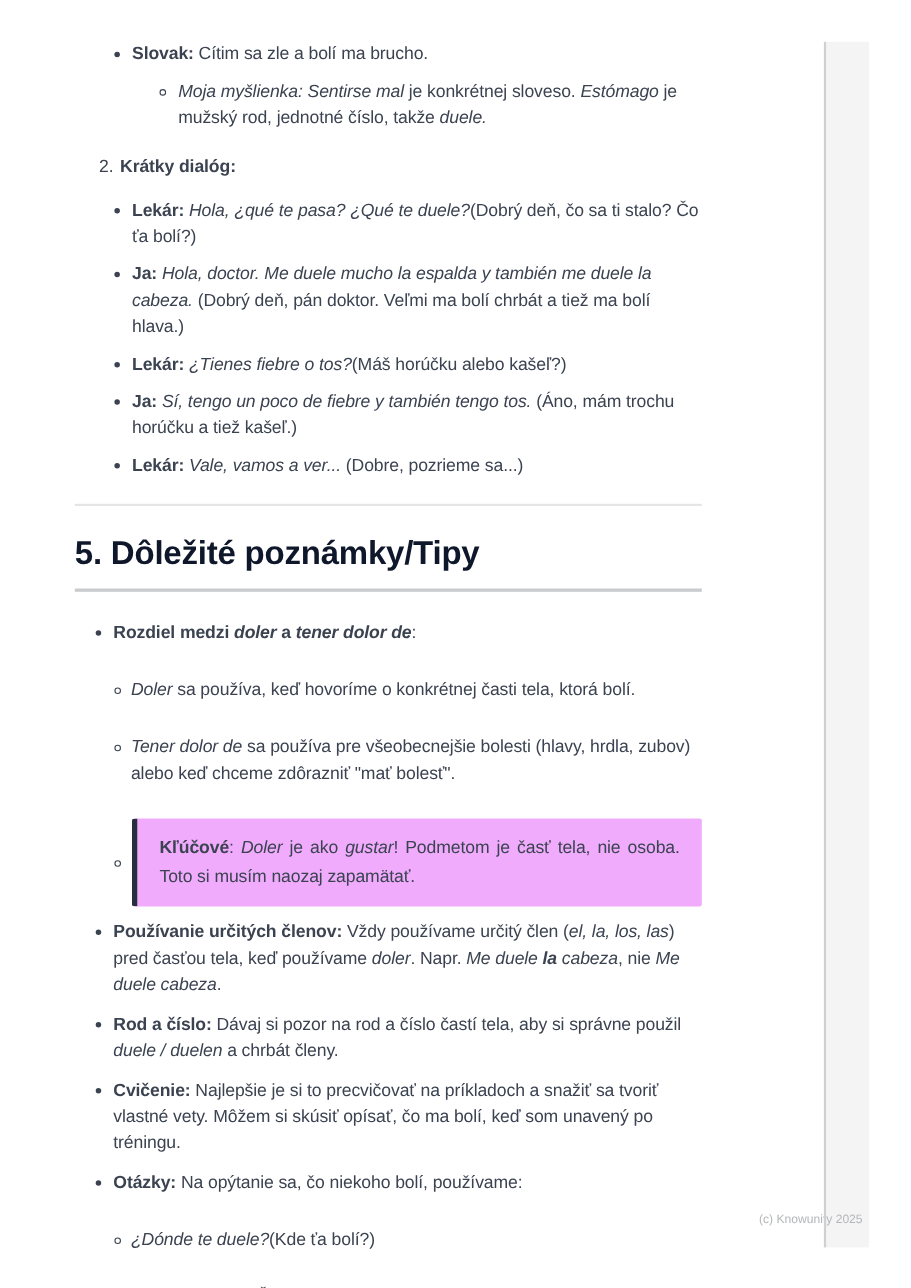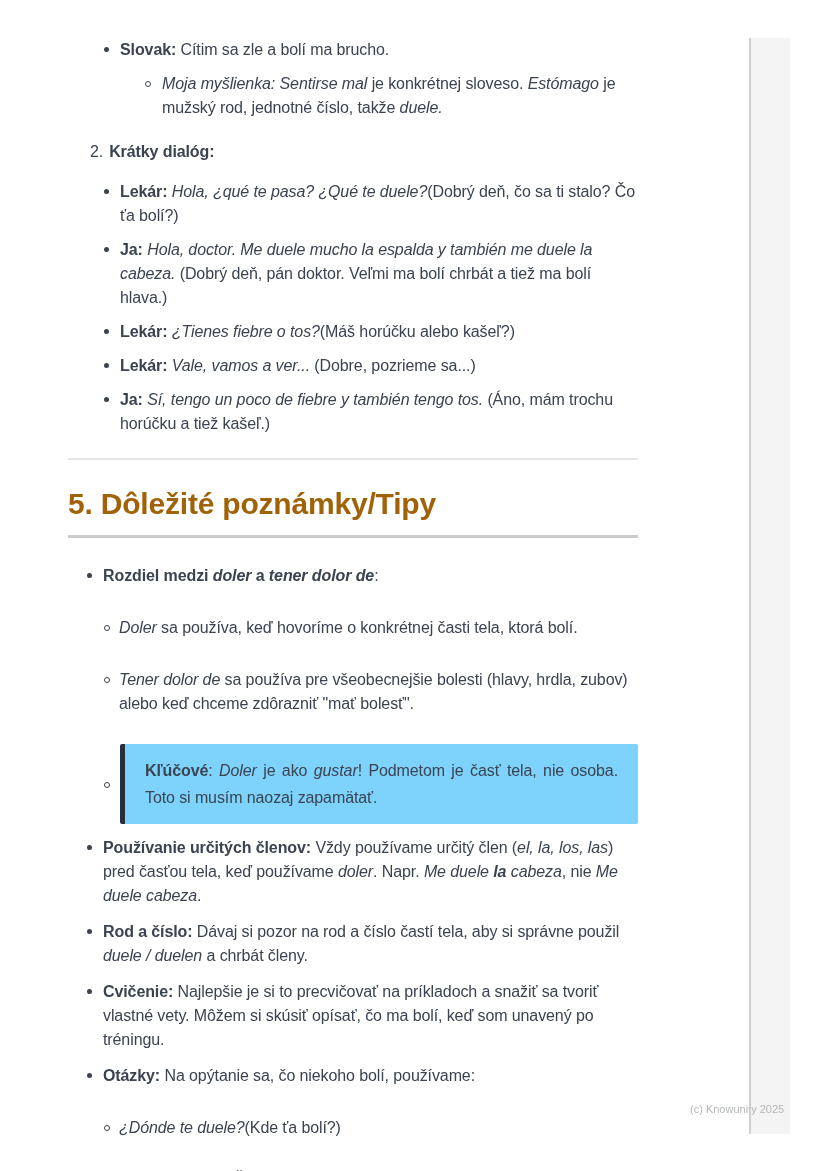--- a/index.html
+++ b/index.html
@@ -34,29 +34,29 @@
   .marker.circ{border:1px solid #3b4351;width:4px;height:4px;background:transparent;}
 
   .numbered{margin:20px 0 16px 22px;}
   .numbered .num{margin-right:6px;}
   .numbered .ttl{font-weight:700;}
 
   .divider{border:none;border-top:2px solid #e4e5e7;margin:22px 0 0 0;}
 
   .section-heading{
     margin:26px 0 0 0;padding:0 0 13px 0;
-    font-size:30px;line-height:36px;font-weight:700;color:#a16207;letter-spacing:-0.2px;
+    font-size:30px;line-height:36px;font-weight:700;color:#0f172a;letter-spacing:-0.2px;
     border-bottom:3px solid #c9cbcd;
   }
   .notes-list{margin-top:26px;}
 
   .callout-li{margin-top:12px;margin-bottom:4px;padding-left:0 !important;}
   .callout-li > .marker.circ{left:1px;top:38px;}
   .callout-box{
-    margin-left:17px;background:#7dd3fc;border-left:5px solid #272f3e;border-radius:2px;
+    margin-left:17px;background:#f0abfc;border-left:5px solid #272f3e;border-radius:2px;
     padding:13px 20px;line-height:27px;text-align:justify;
   }
   .rozdiel-item{margin-bottom:16px;}
 
   .watermark{
     position:absolute;left:690px;top:1103px;z-index:2;
     font-size:11px;line-height:13px;color:#b4b6b8;letter-spacing:0;
   }
   .page-edge-fill{position:absolute;left:751px;top:38px;width:39px;height:1096px;background:#f4f4f5;z-index:1;}
   .page-edge-line{position:absolute;left:749px;top:38px;width:2px;height:1096px;background:#cfd0d1;z-index:3;}
@@ -91,25 +91,25 @@
     <li>
       <span class="marker dot"></span>
       <p class="rich"><span class="b">Ja: </span><span class="i">Hola, doctor. Me duele mucho la espalda y también me duele la cabeza. </span><span>(Dobrý deň, pán doktor. Veľmi ma bolí chrbát a tiež ma bolí hlava.)</span></p>
     </li>
     <li>
       <span class="marker dot"></span>
       <p class="rich"><span class="b">Lekár: </span><span class="i">¿Tienes fiebre o tos?</span><span>(Máš horúčku alebo kašeľ?)</span></p>
     </li>
     <li>
       <span class="marker dot"></span>
-      <p class="rich"><span class="b">Lekár: </span><span class="i">Vale, vamos a ver... </span><span>(Dobre, pozrieme sa...)</span></p>
+      <p class="rich"><span class="b">Ja: </span><span class="i">Sí, tengo un poco de fiebre y también tengo tos. </span><span>(Áno, mám trochu horúčku a tiež kašeľ.)</span></p>
     </li>
     <li>
       <span class="marker dot"></span>
-      <p class="rich"><span class="b">Ja: </span><span class="i">Sí, tengo un poco de fiebre y también tengo tos. </span><span>(Áno, mám trochu horúčku a tiež kašeľ.)</span></p>
+      <p class="rich"><span class="b">Lekár: </span><span class="i">Vale, vamos a ver... </span><span>(Dobre, pozrieme sa...)</span></p>
     </li>
   </ul>
 
   <hr class="divider">
 
   <h2 class="section-heading">5. Dôležité poznámky/Tipy</h2>
 
   <ul class="list-b notes-list">
     <li class="rozdiel-item">
       <span class="marker dot"></span>

